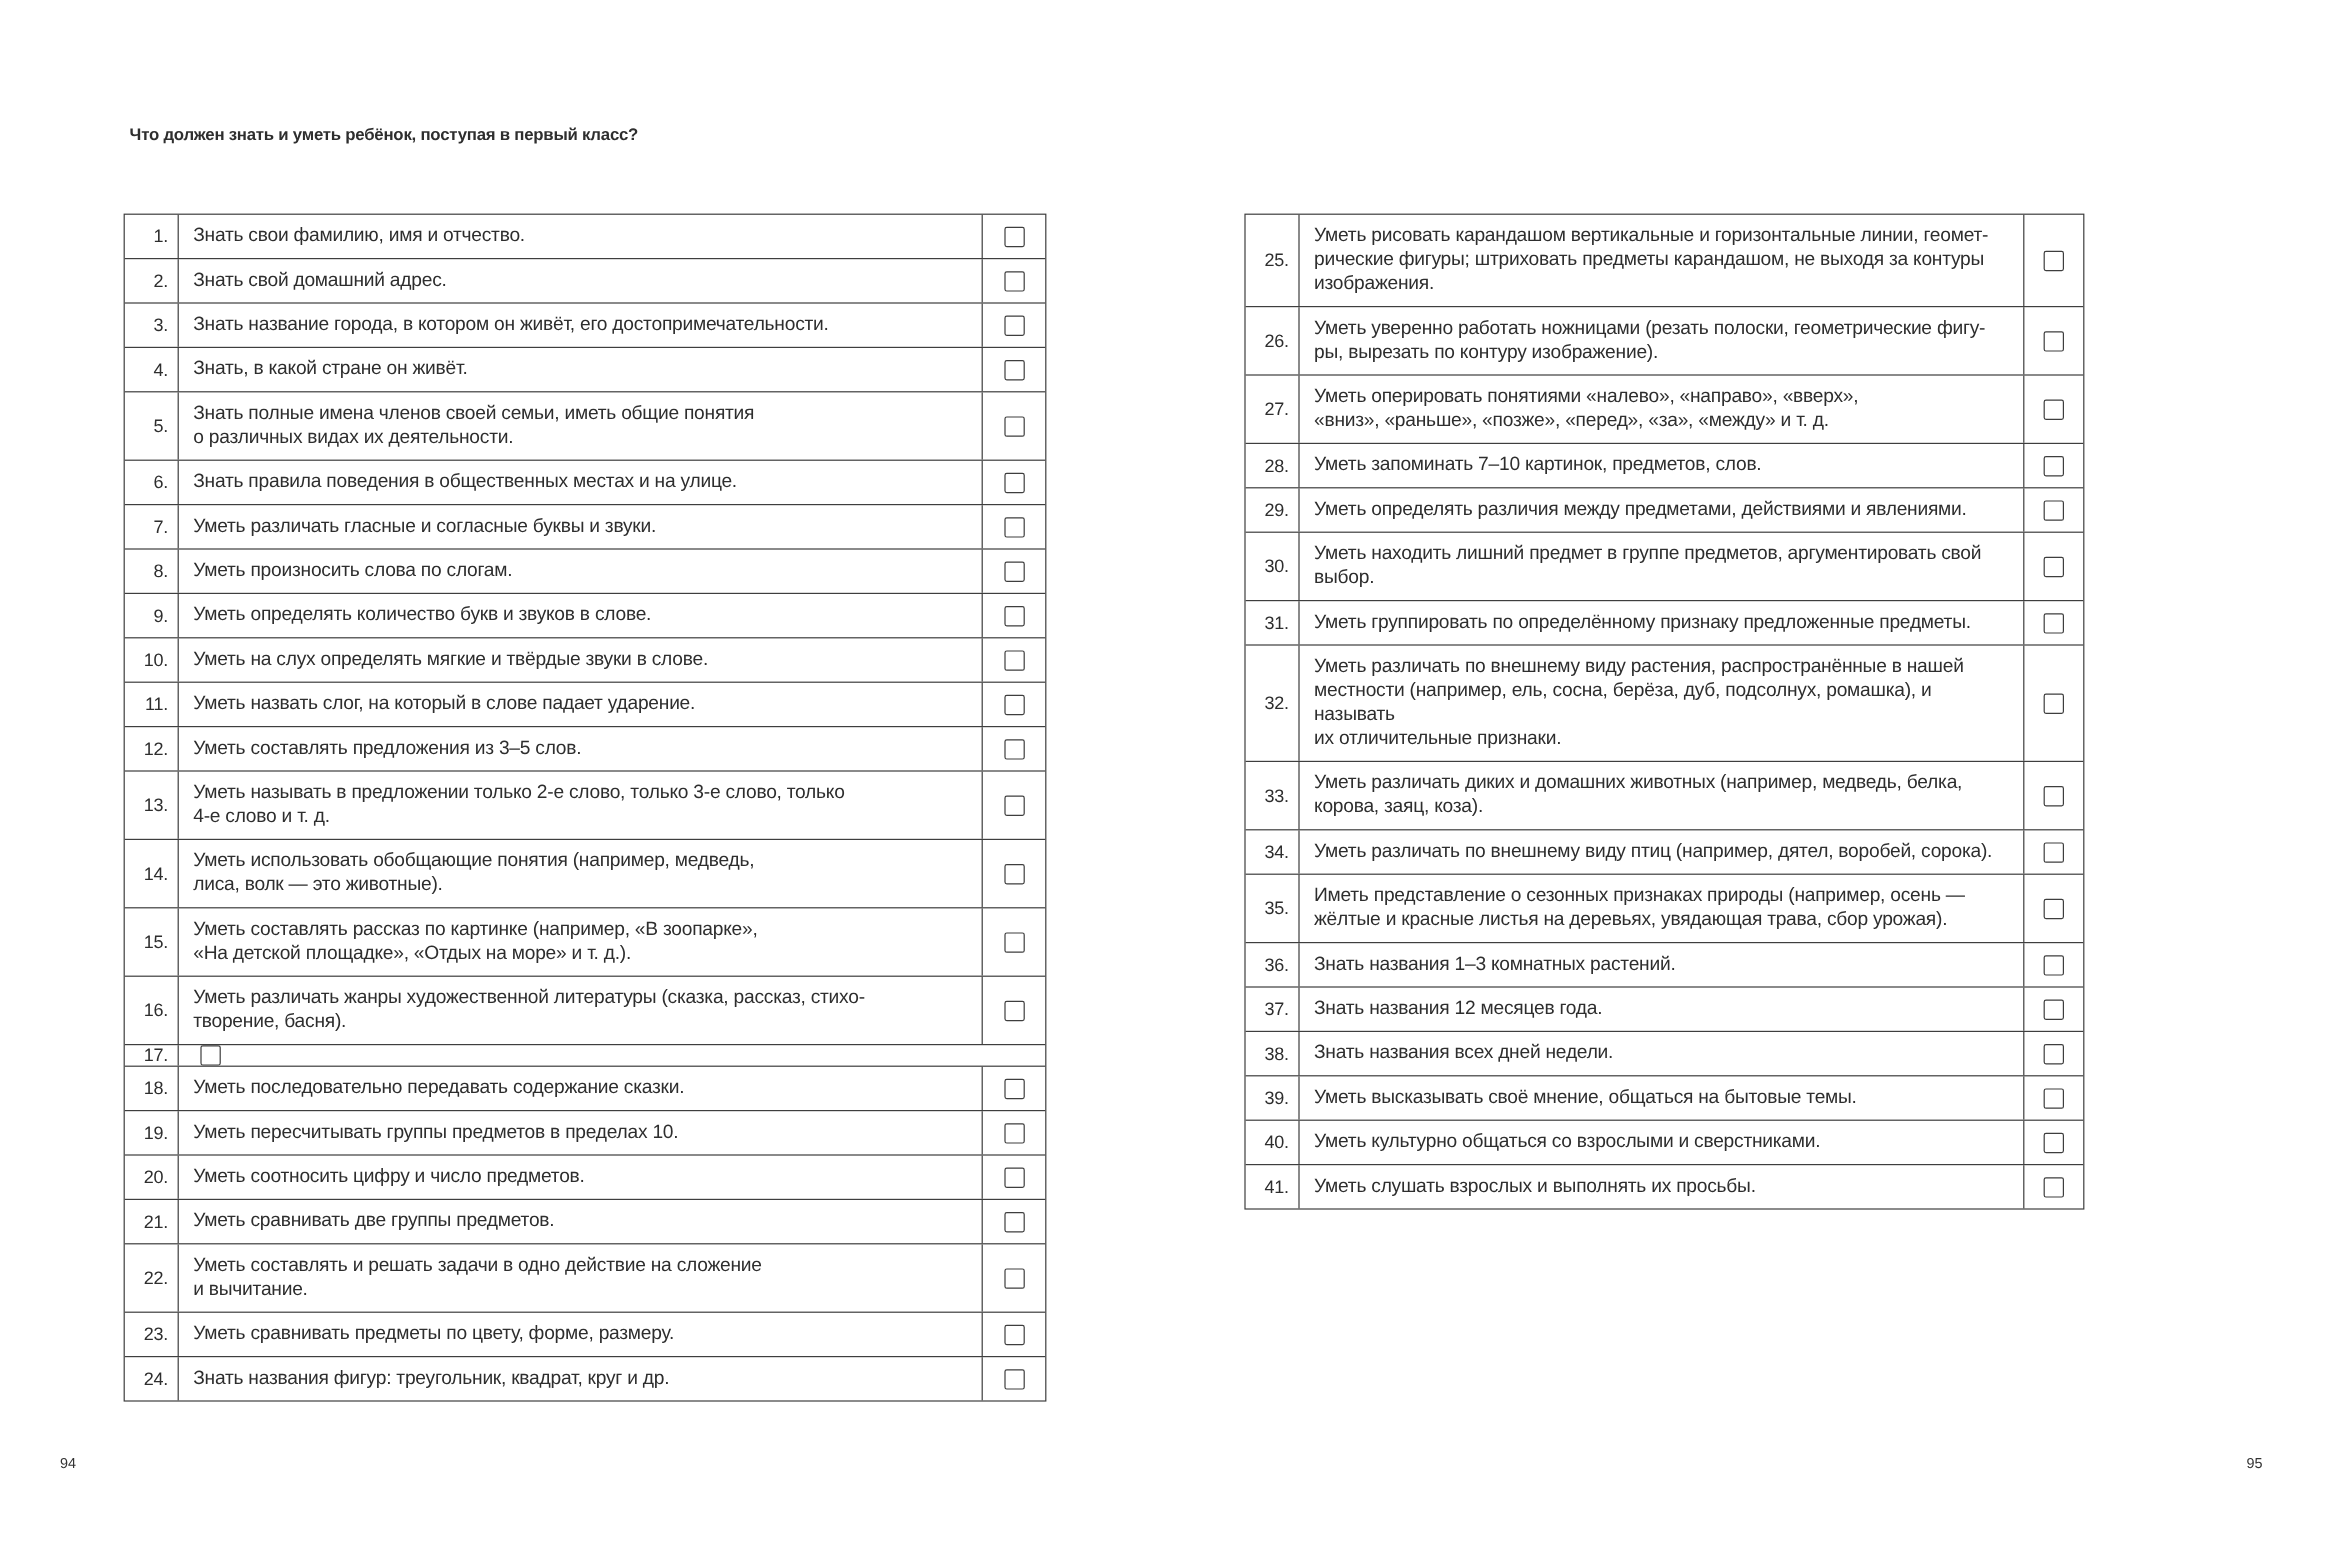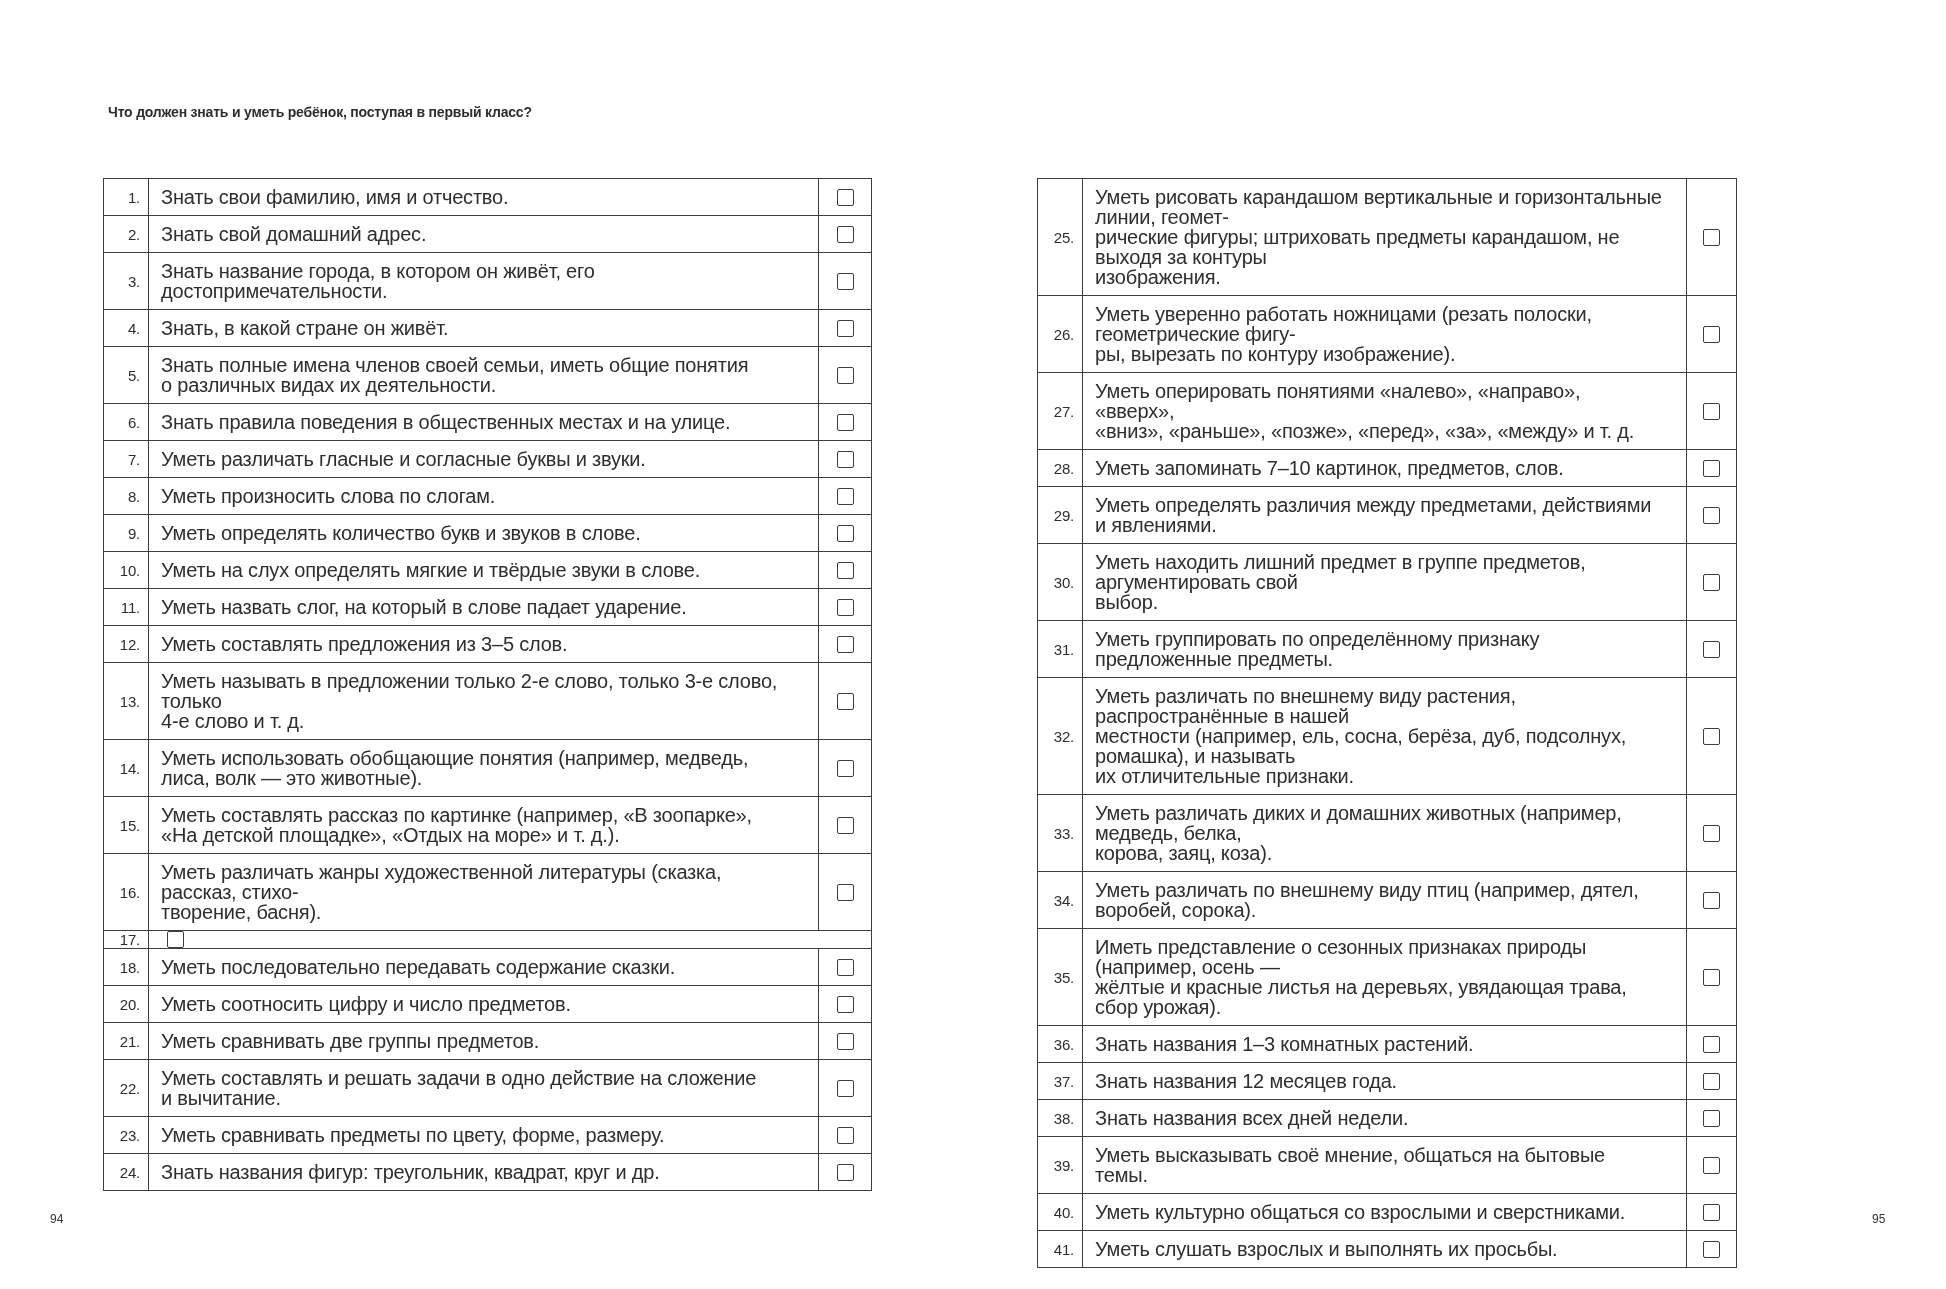--- a/index.html
+++ b/index.html
@@ -28,21 +28,21 @@
   .row:first-child{border-top:none;}
   .cell{display:flex;align-items:center;}
   .cell.num{
     width:45px;flex:0 0 45px;justify-content:flex-end;
     padding-right:8px;border-right:1px solid var(--border);
     font-size:15px;letter-spacing:-0.2px;
   }
   .cell.text{
     flex:1 1 auto;padding:8px 24px 8px 12px;
     border-right:1px solid var(--border);
-    font-size:20px;line-height:20px;letter-spacing:-0.2px;
+    font-size:16px;line-height:20px;letter-spacing:-0.2px;
     white-space:pre-line;min-height:36px;
   }
   #left-table .cell.check{width:52px;flex:0 0 52px;}
   #right-table .cell.check{width:49px;flex:0 0 49px;}
   .cell.check{justify-content:center;}
   .checkbox{
     width:17px;height:17px;flex:0 0 17px;
     border:1.5px solid var(--border);border-radius:2px;
     background:var(--bg);display:inline-block;
   }
@@ -182,20 +182,27 @@
       </div>
     </div>
     <div class="row">
       <div class="cell num">18.</div>
       <div class="cell text">Уметь последовательно передавать содержание сказки.</div>
       <div class="cell check">
         <span class="checkbox"></span>
       </div>
     </div>
     <div class="row">
+      <div class="cell num">19.</div>
+      <div class="cell text">Уметь пересчитывать группы предметов в пределах 10.</div>
+      <div class="cell check">
+        <span class="checkbox"></span>
+      </div>
+    </div>
+    <div class="row">
       <div class="cell num">20.</div>
       <div class="cell text">Уметь соотносить цифру и число предметов.</div>
       <div class="cell check">
         <span class="checkbox"></span>
       </div>
     </div>
     <div class="row">
       <div class="cell num">21.</div>
       <div class="cell text">Уметь сравнивать две группы предметов.</div>
       <div class="cell check">

